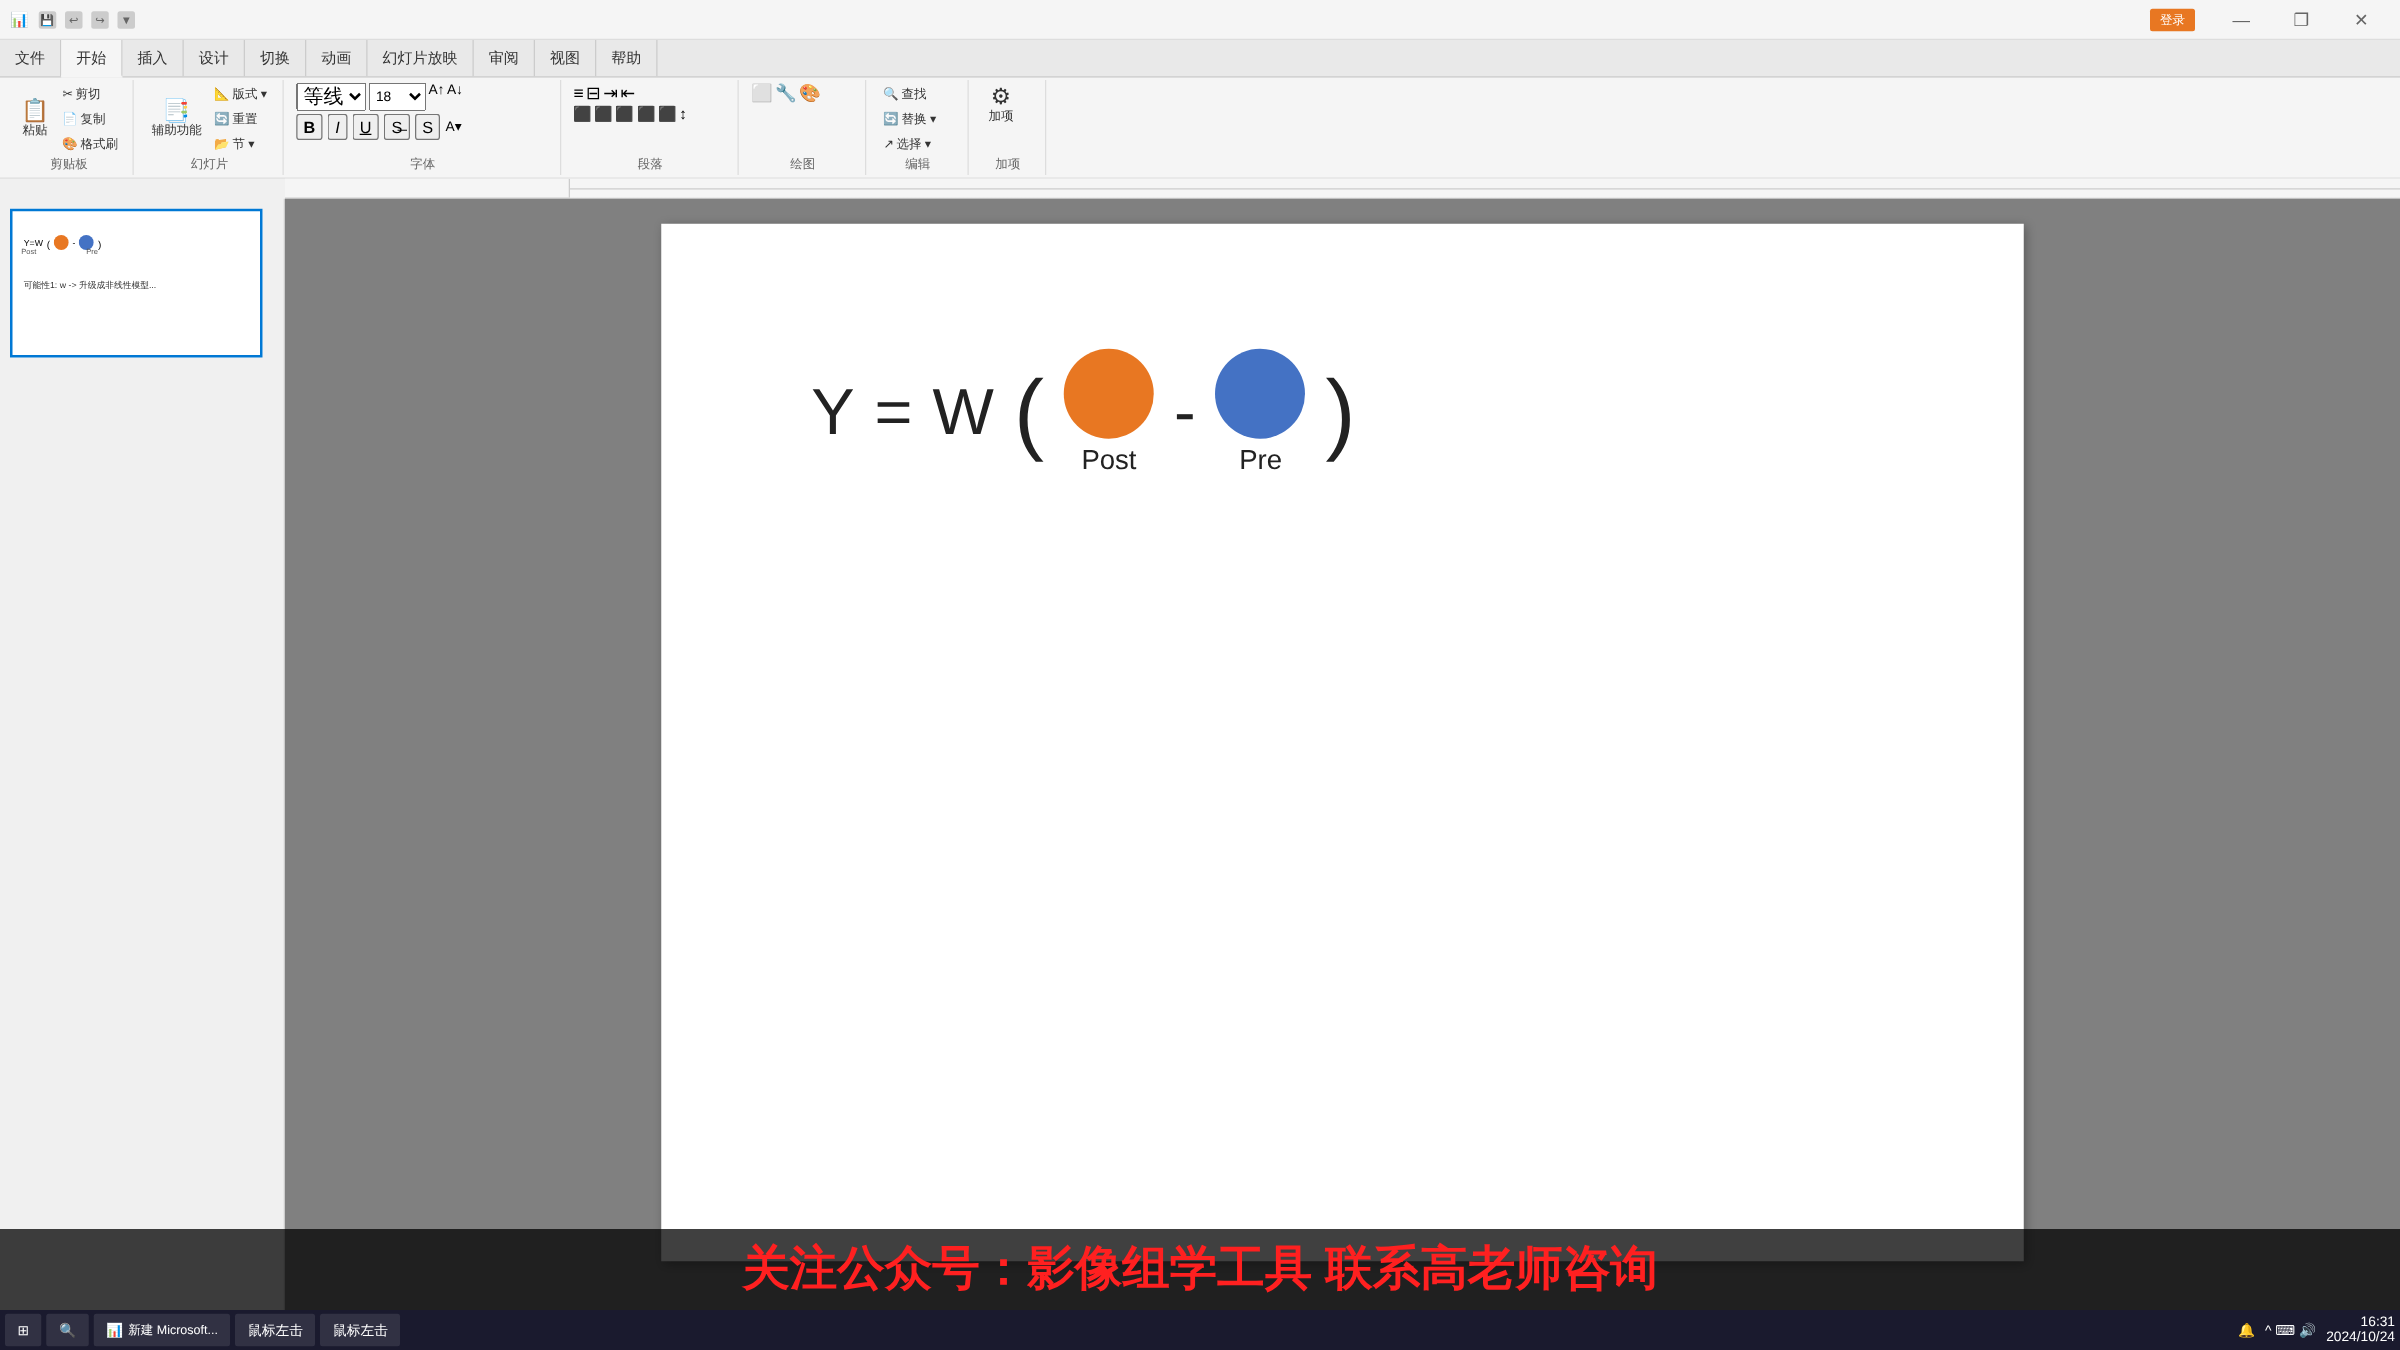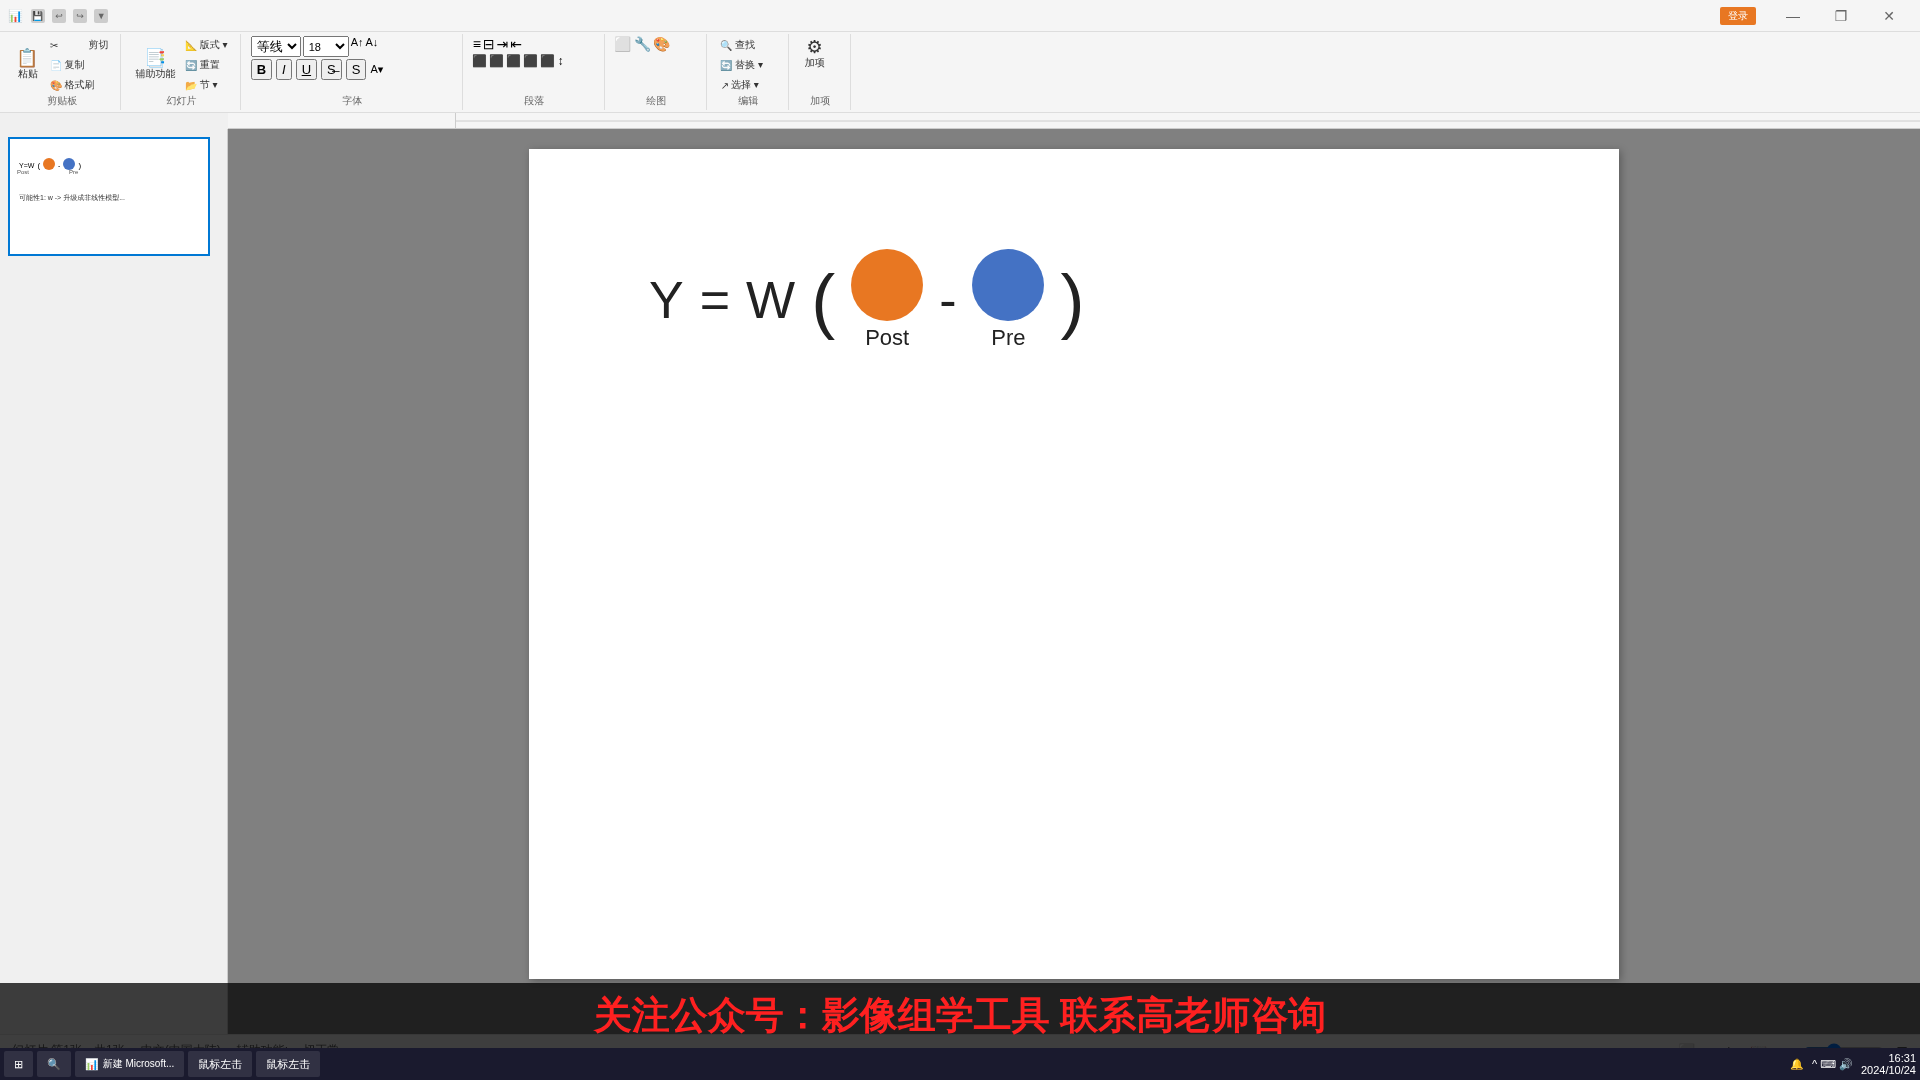--- a/index.html
+++ b/index.html
@@ -275,32 +275,44 @@
     <div style="display:flex;align-items:flex-end;gap:4px;margin-right:12px;">
       <span style="background:#e87722;color:white;font-size:10px;padding:2px 8px;border-radius:2px;">登录</span>
     </div>
     <div class="title-btn">—</div>
     <div class="title-btn">❐</div>
     <div class="title-btn close">✕</div>
   </div>
 </div>
 
 <div id="ribbon">
+  <div id="ribbon-tabs">
+    <div class="ribbon-tab">文件</div>
+    <div class="ribbon-tab active">开始</div>
+    <div class="ribbon-tab">插入</div>
+    <div class="ribbon-tab">设计</div>
+    <div class="ribbon-tab">切换</div>
+    <div class="ribbon-tab">动画</div>
+    <div class="ribbon-tab">幻灯片放映</div>
+    <div class="ribbon-tab">审阅</div>
+    <div class="ribbon-tab">视图</div>
+    <div class="ribbon-tab">帮助</div>
+  </div>
   <div id="ribbon-content">
 
     <div class="ribbon-group">
       <div class="ribbon-buttons">
         <div class="ribbon-btn">
           <span class="ribbon-icon">📋</span>
           <span>粘贴</span>
         </div>
         <div style="display:flex;flex-direction:column;gap:2px;">
           <div class="ribbon-btn" style="flex-direction:row;gap:2px;">
             <span>✂</span>
-              <span style="font-size:10px;margin-left:28px;">剪切</span>
+              <span style="font-size:10px;">剪切</span>
           </div>
           <div class="ribbon-btn" style="flex-direction:row;gap:2px;">
             <span>📄</span>
               <span style="font-size:10px;">复制</span>
           </div>
           <div class="ribbon-btn" style="flex-direction:row;gap:2px;">
             <span>🎨</span>
               <span style="font-size:10px;">格式刷</span>
           </div>
         </div>
@@ -327,21 +339,21 @@
             <span>📂</span>
               <span>节 ▾</span>
           </div>
         </div>
       </div>
       <div class="ribbon-group-label">幻灯片</div>
     </div>
 
     <div class="ribbon-group" style="min-width:220px;">
       <div style="display:flex;gap:2px;margin-bottom:2px;">
-        <select style="font-size:13px;padding:1px;">
+        <select style="font-size:16px;padding:1px;">
           <option>等线</option>
         </select>
         <select style="font-size:11px;padding:1px;width:46px;">
           <option>18</option>
         </select>
         <span style="font-size:11px;cursor:pointer;">A↑</span>
         <span style="font-size:11px;cursor:pointer;">A↓</span>
       </div>
       <div style="display:flex;gap:4px;align-items:center;">
         <button style="font-weight:bold;font-size:13px;padding:1px 4px;cursor:pointer;">B</button>

